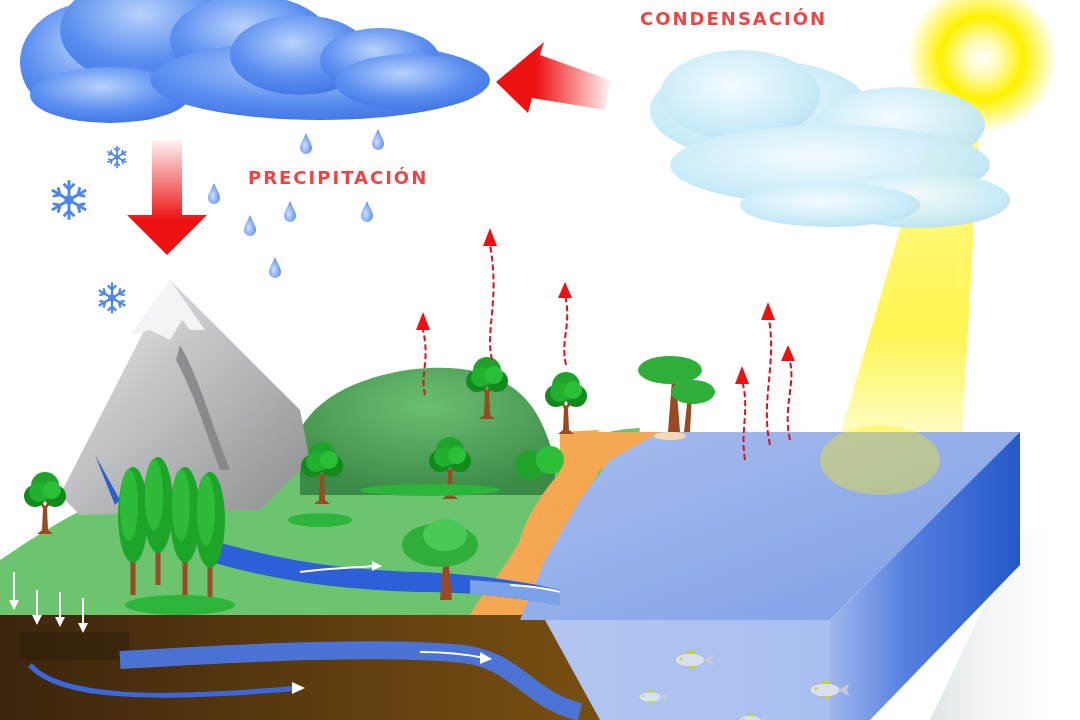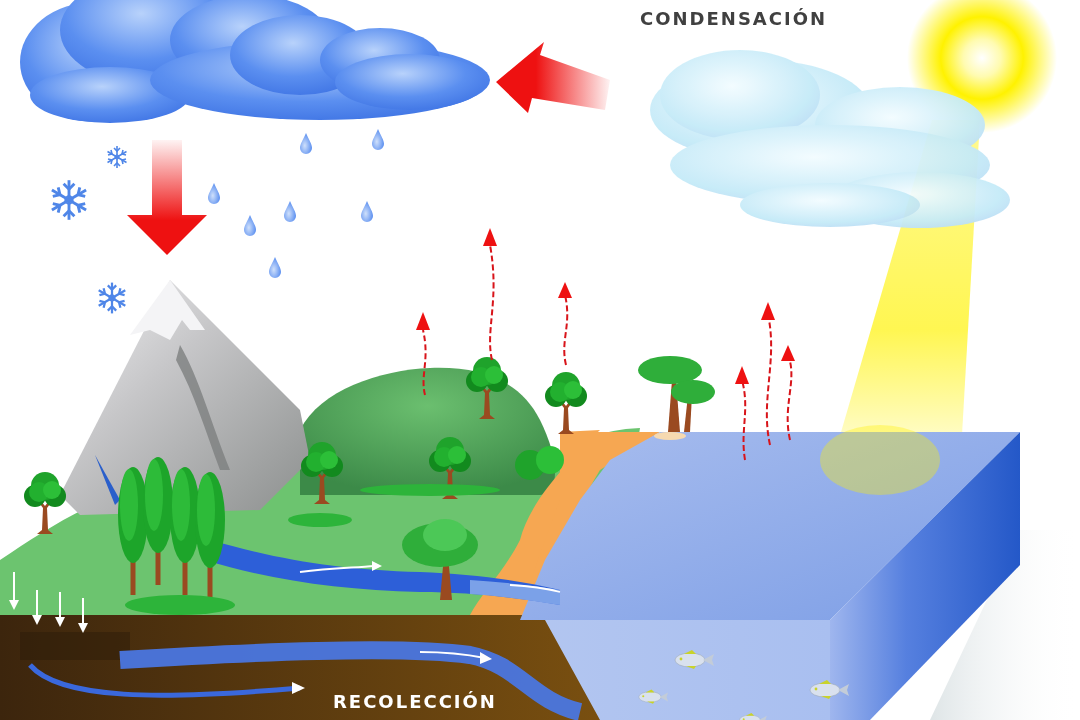--- a/index.html
+++ b/index.html
@@ -4,21 +4,21 @@
 <style>
   html, body { margin: 0; padding: 0; background: #ffffff; }
   body { width: 1080px; height: 720px; overflow: hidden; position: relative; font-family: "DejaVu Sans", sans-serif; }
   #stage { position: absolute; left: 0; top: 0; width: 1080px; height: 720px; }
   .label {
     position: absolute;
     font-family: "DejaVu Sans", sans-serif;
     font-weight: bold;
     font-size: 18px;
     letter-spacing: 2px;
-    color: #404040;
+    color: #ef4444;
     white-space: nowrap;
   }
   .label.light { color: #ffffff; }
 </style>
 </head>
 <body>
 
 <div id="stage">
 <svg width="1080" height="720" viewBox="0 0 1080 720" xmlns="http://www.w3.org/2000/svg">
   <defs>
@@ -282,14 +282,14 @@
     <polygon points="423,312 416,330 430,330"></polygon>
     <polygon points="490,228 483,246 497,246"></polygon>
     <polygon points="565,282 558,298 572,298"></polygon>
     <polygon points="742,366 735,384 749,384"></polygon>
     <polygon points="768,302 761,320 775,320"></polygon>
     <polygon points="788,345 781,361 795,361"></polygon>
   </g>
 </svg>
 
 <div class="label" style="left:640px; top:8px;">CONDENSACIÓN</div>
-<div class="label light" style="left:333px; top:691px;">RECOLECCIÓN</div>
+<div class="label" style="left:248px; top:167px;">PRECIPITACIÓN</div>
 </div>
 
 </body></html>

